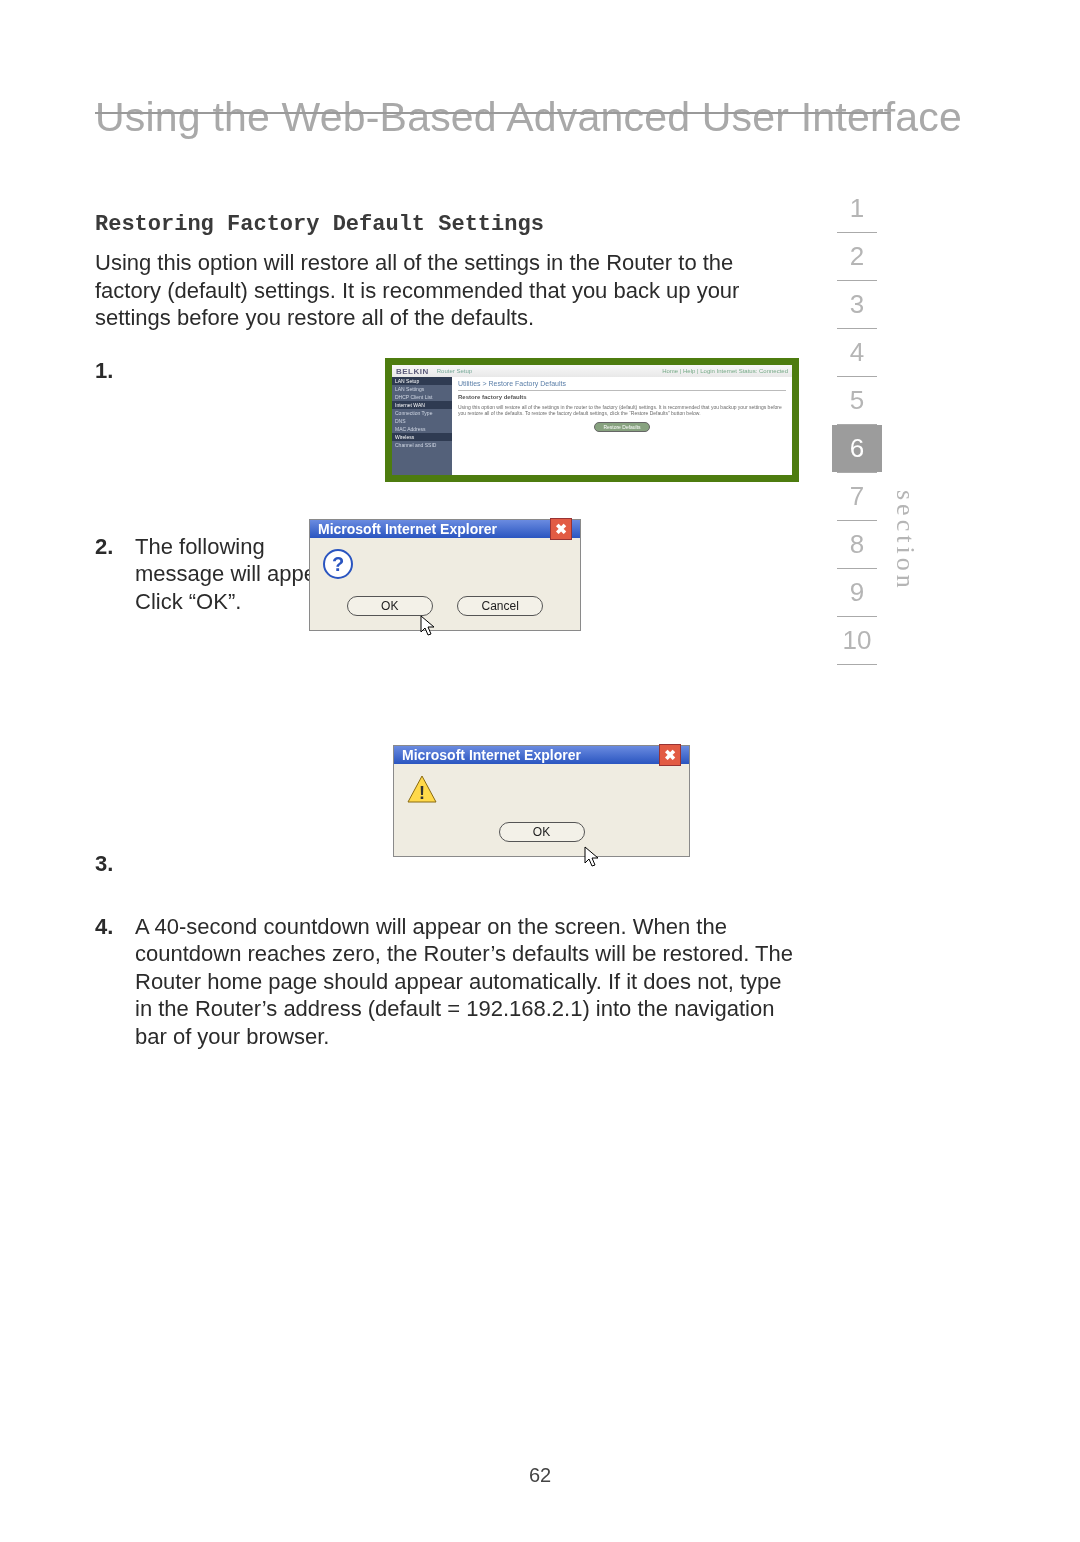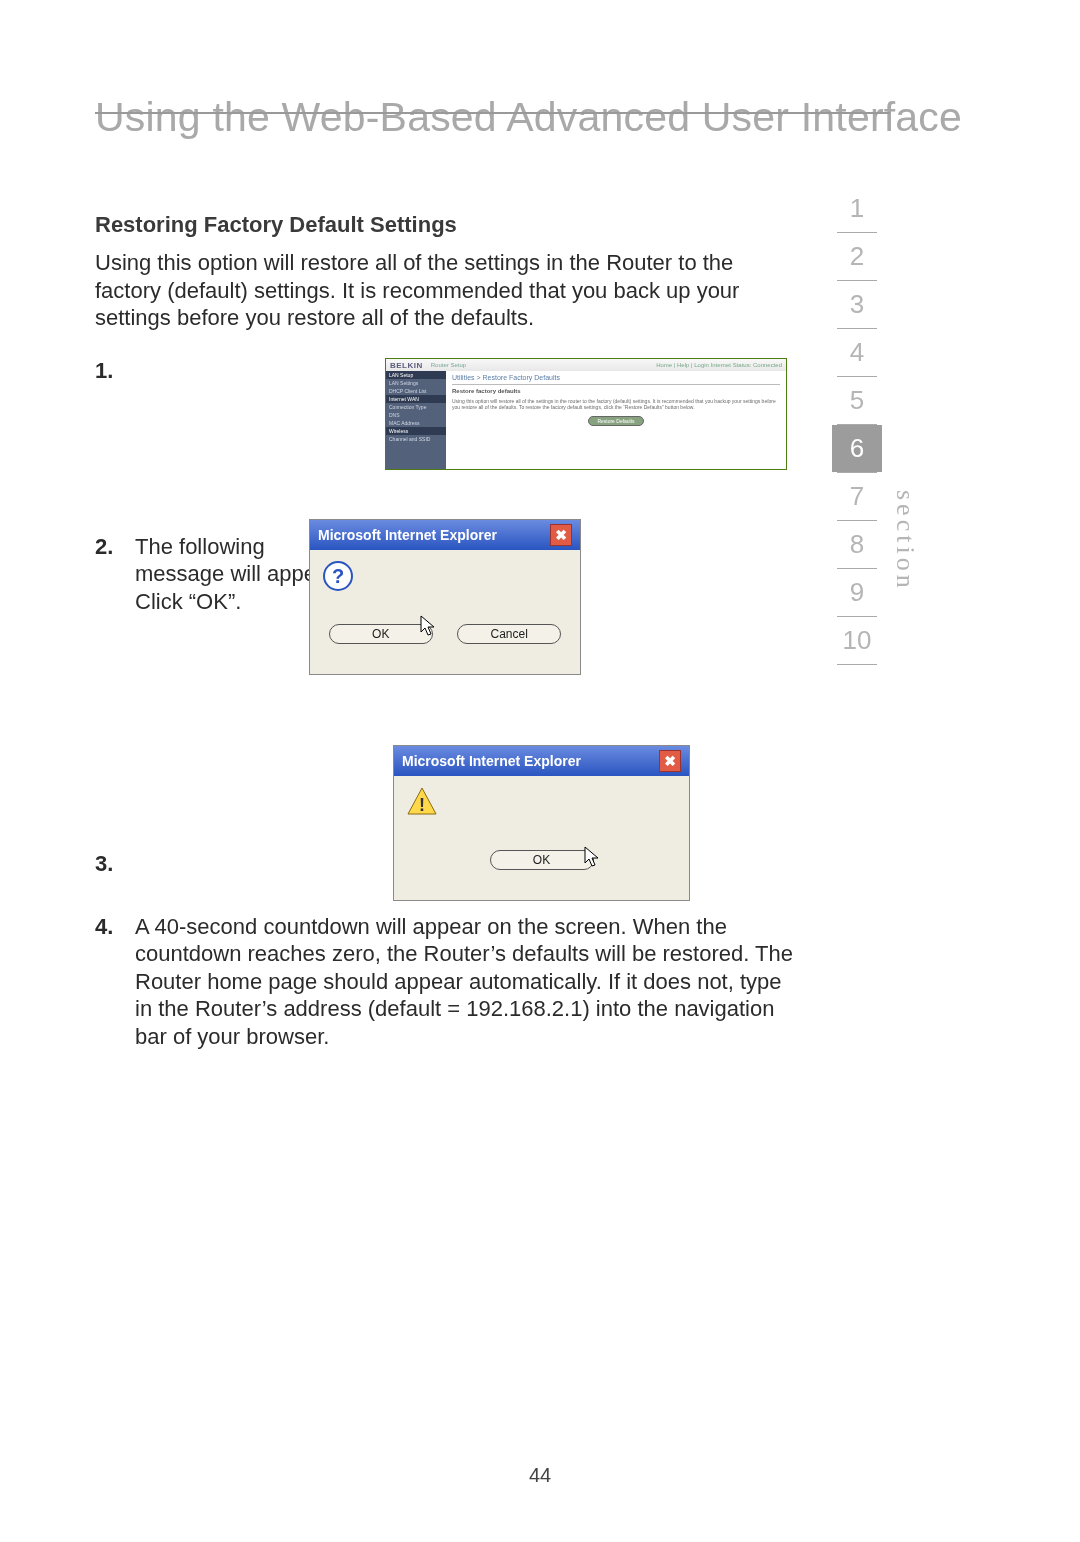--- a/index.html
+++ b/index.html
@@ -34,20 +34,21 @@
     height: 2px;
     background: #999;
   }
   .subtitle {
     position: absolute;
     left: 95px;
     top: 212px;
     font-size: 22px;
     font-weight: bold;
     color: #3a3a3a;
+    font-family: Liberation Mono, monospace;
   }
   .intro {
     position: absolute;
     left: 95px;
     top: 249px;
     width: 680px;
     font-size: 22px;
     line-height: 1.25;
     color: #2b2b2b;
   }
@@ -128,21 +129,21 @@
   }
 
   
   .ss1 {
     position: absolute;
     left: 385px;
     top: 358px;
     width: 400px;
     height: 110px;
     background: #fff;
-    border: 1px solid #4d7c0f;
+    border: 7px solid #4d7c0f;
     font-size: 7px;
     color: #555;
     overflow: hidden;
   }
   .ss1 .topbar {
     height: 12px;
     background: linear-gradient(#f8f8f8,#e8e8e8);
     display:flex; align-items:center; padding:0 4px;
   }
   .ss1 .brand { font-size: 8px; font-weight: bold; color:#5b5b7a; letter-spacing:0.5px; margin-right:8px;}
@@ -167,43 +168,43 @@
     background:#87a27f; color:#fff; font-size:5px; padding:1px 8px;
   }
 
   
   .dlg {
     position: absolute;
     background:#efece1;
     border:1px solid #8a8a8a;
   }
   .dlg .titlebar {
-    height: 30px;
+    height: 18px;
     background: linear-gradient(#6a8be0,#2a55c0);
     color:#fff;
     font-weight:bold;
     font-size:14px;
     display:flex; align-items:center; padding:0 8px;
   }
   .dlg .closebox {
     width:20px; height:20px; margin-left:auto;
     background:#e25b44; color:#fff;
     display:flex; align-items:center; justify-content:center;
     font-size:14px; font-weight:bold;
     border:1px solid #933;
   }
   .dlg .body { display:flex; padding:10px 12px; align-items:flex-start; }
   .dlg .icon { width:32px; height:32px; flex:0 0 32px; margin-right:10px;}
   .dlg .msg { font-size:12px; color:#222; line-height:1.3; }
   .dlg .btns { text-align:center; padding: 6px 0 14px; }
   .dlg .winbtn {
     display:inline-block; min-width:70px; text-align:center;
     border:1px solid #555; border-radius:12px;
-    background:#f3f1e8; font-size:12px; padding:2px 16px;
-    margin: 16px 10px;
+    background:#f3f1e8; font-size:12px; padding:2px 7px;
+    margin: 0 10px;
   }
   .dlg .cursor {
     position:absolute;
   }
   svg { display:block; }
 
   
   .ss2 { left:309px; top:519px; width:270px; }
   
   .ss3 { left:393px; top:745px; width:295px; }
@@ -328,15 +329,15 @@
     <div class="btns">
       <span class="winbtn">OK</span>
     </div>
     <span class="cursor" style="left:190px; top:100px;">
       <svg width="18" height="22" viewBox="0 0 18 22">
         <path d="M1 1 L1 17 L5 13 L8 20 L11 19 L8 12 L14 12 Z" fill="#fff" stroke="#000" stroke-width="1"></path>
       </svg>
     </span>
   </div>
 
-  <div class="page-num">44</div>
+  <div class="page-num">62</div>
 
 </div>
 
 </body></html>

